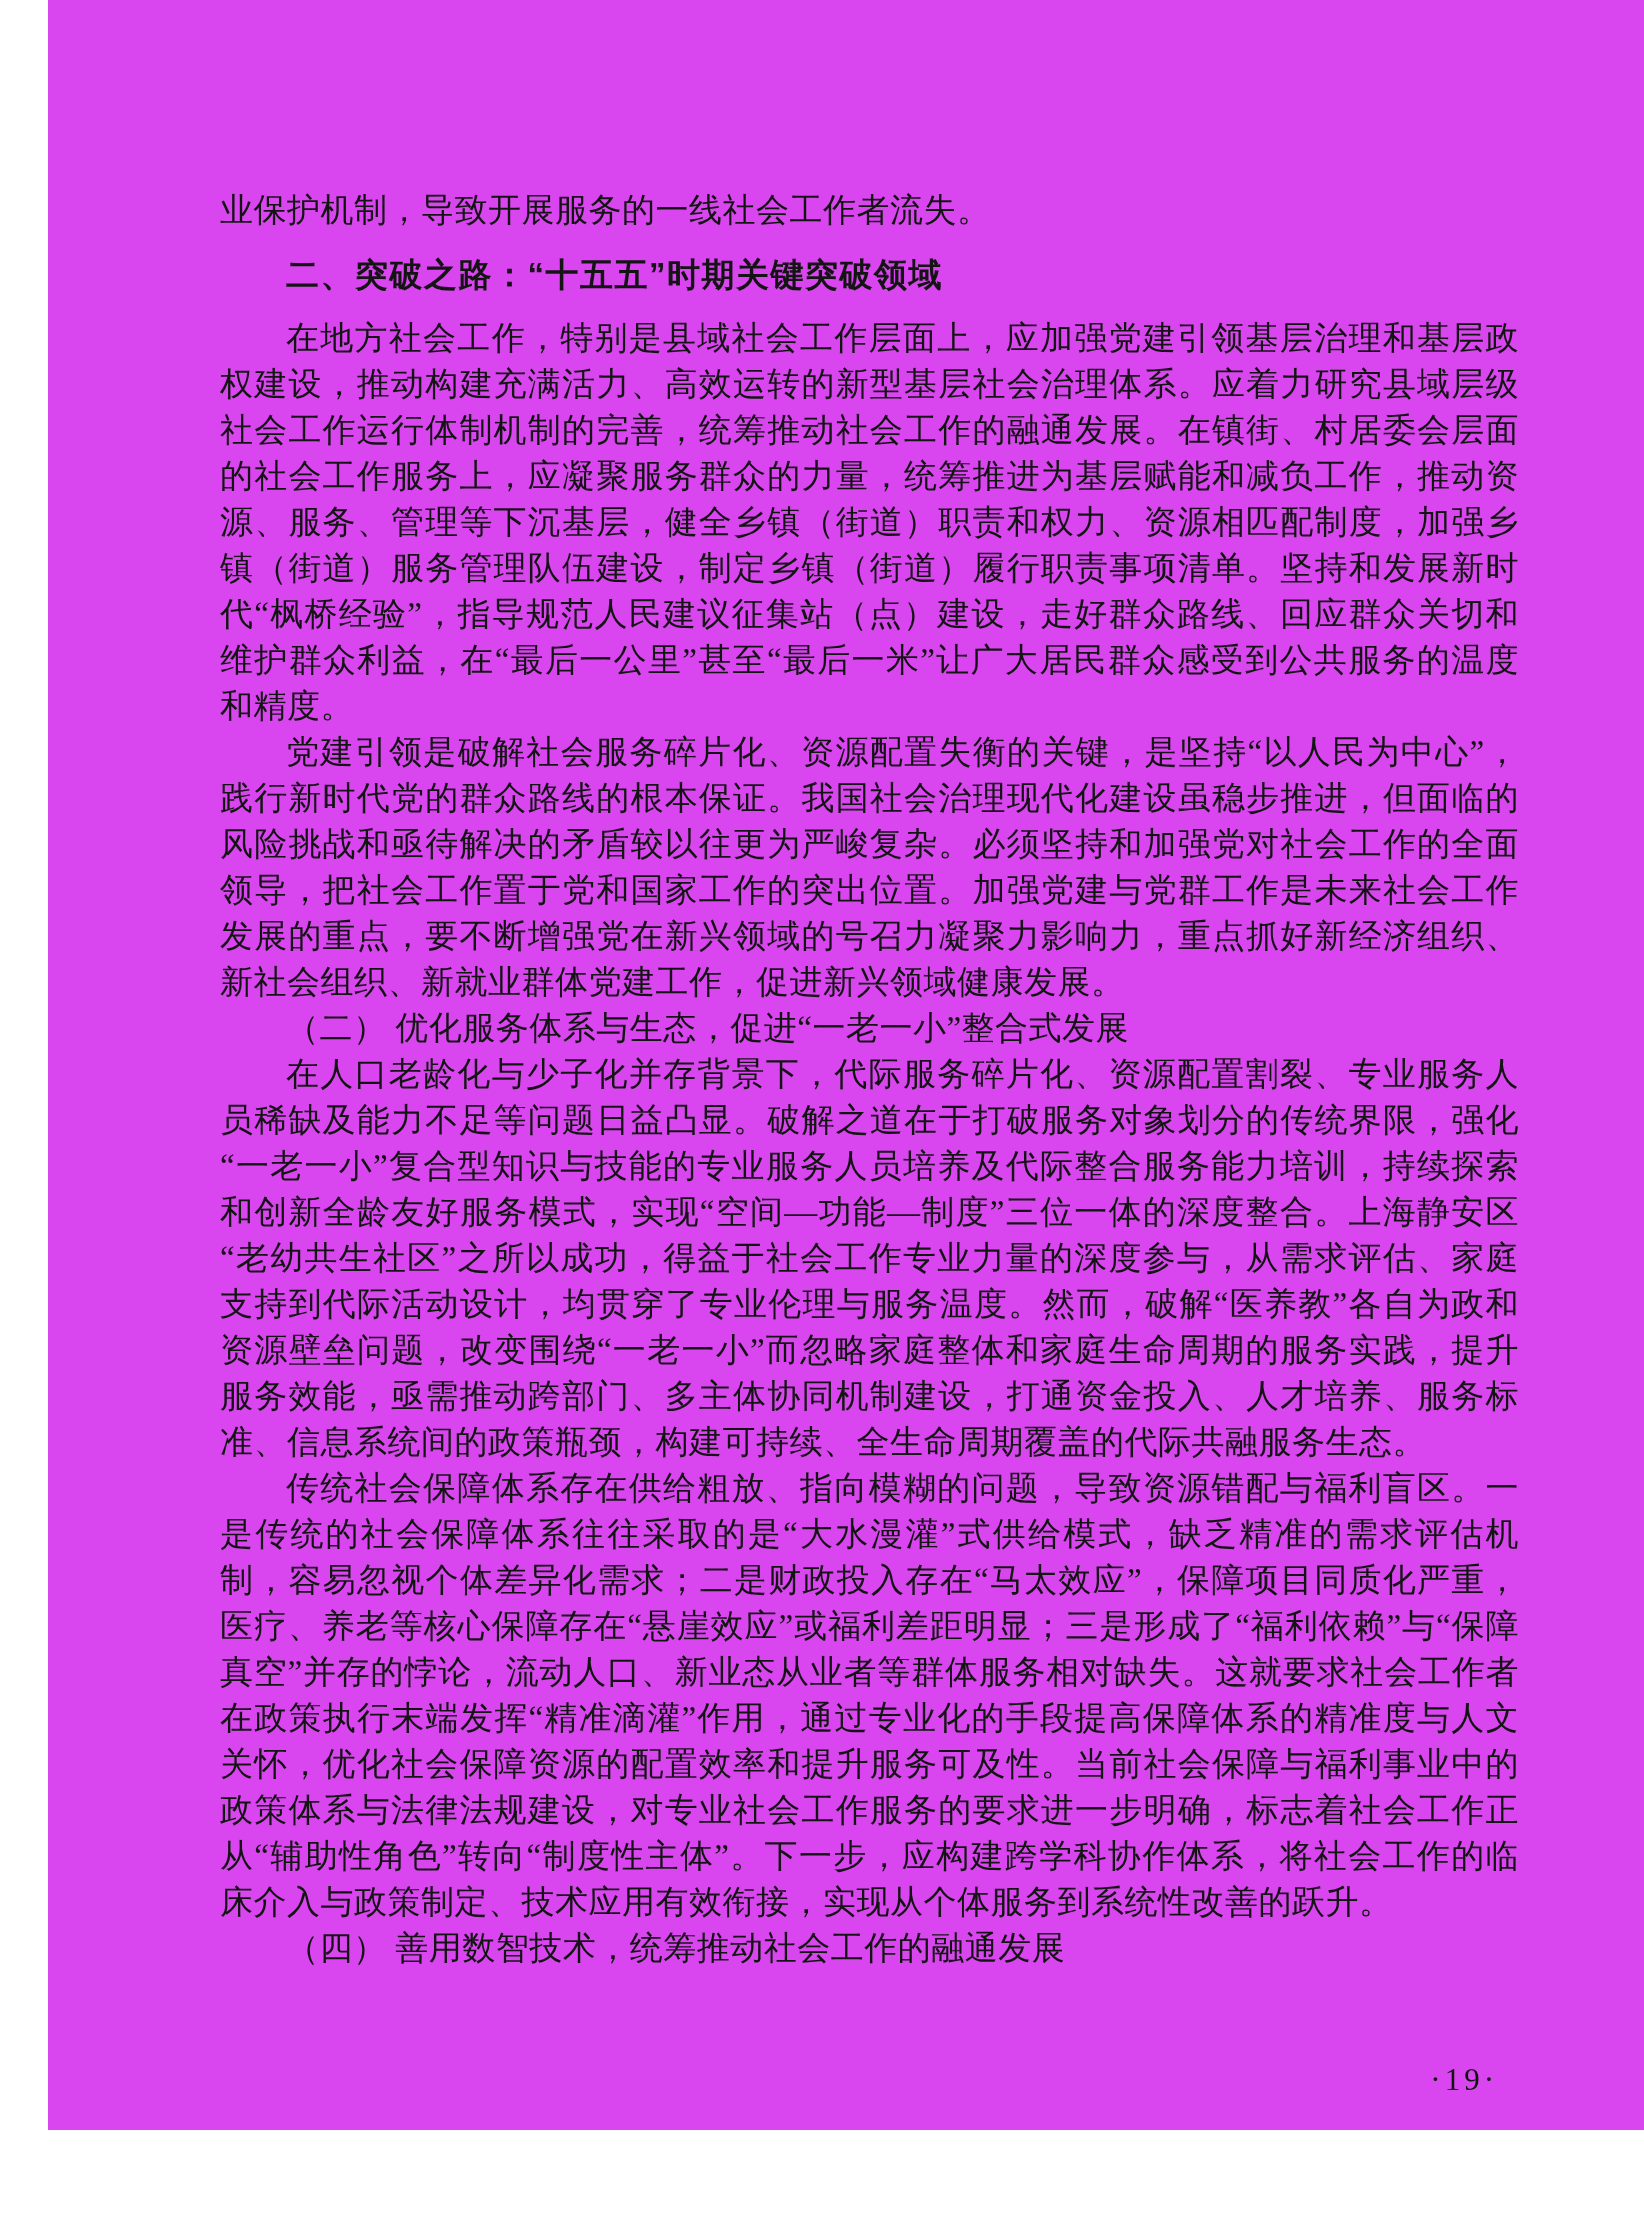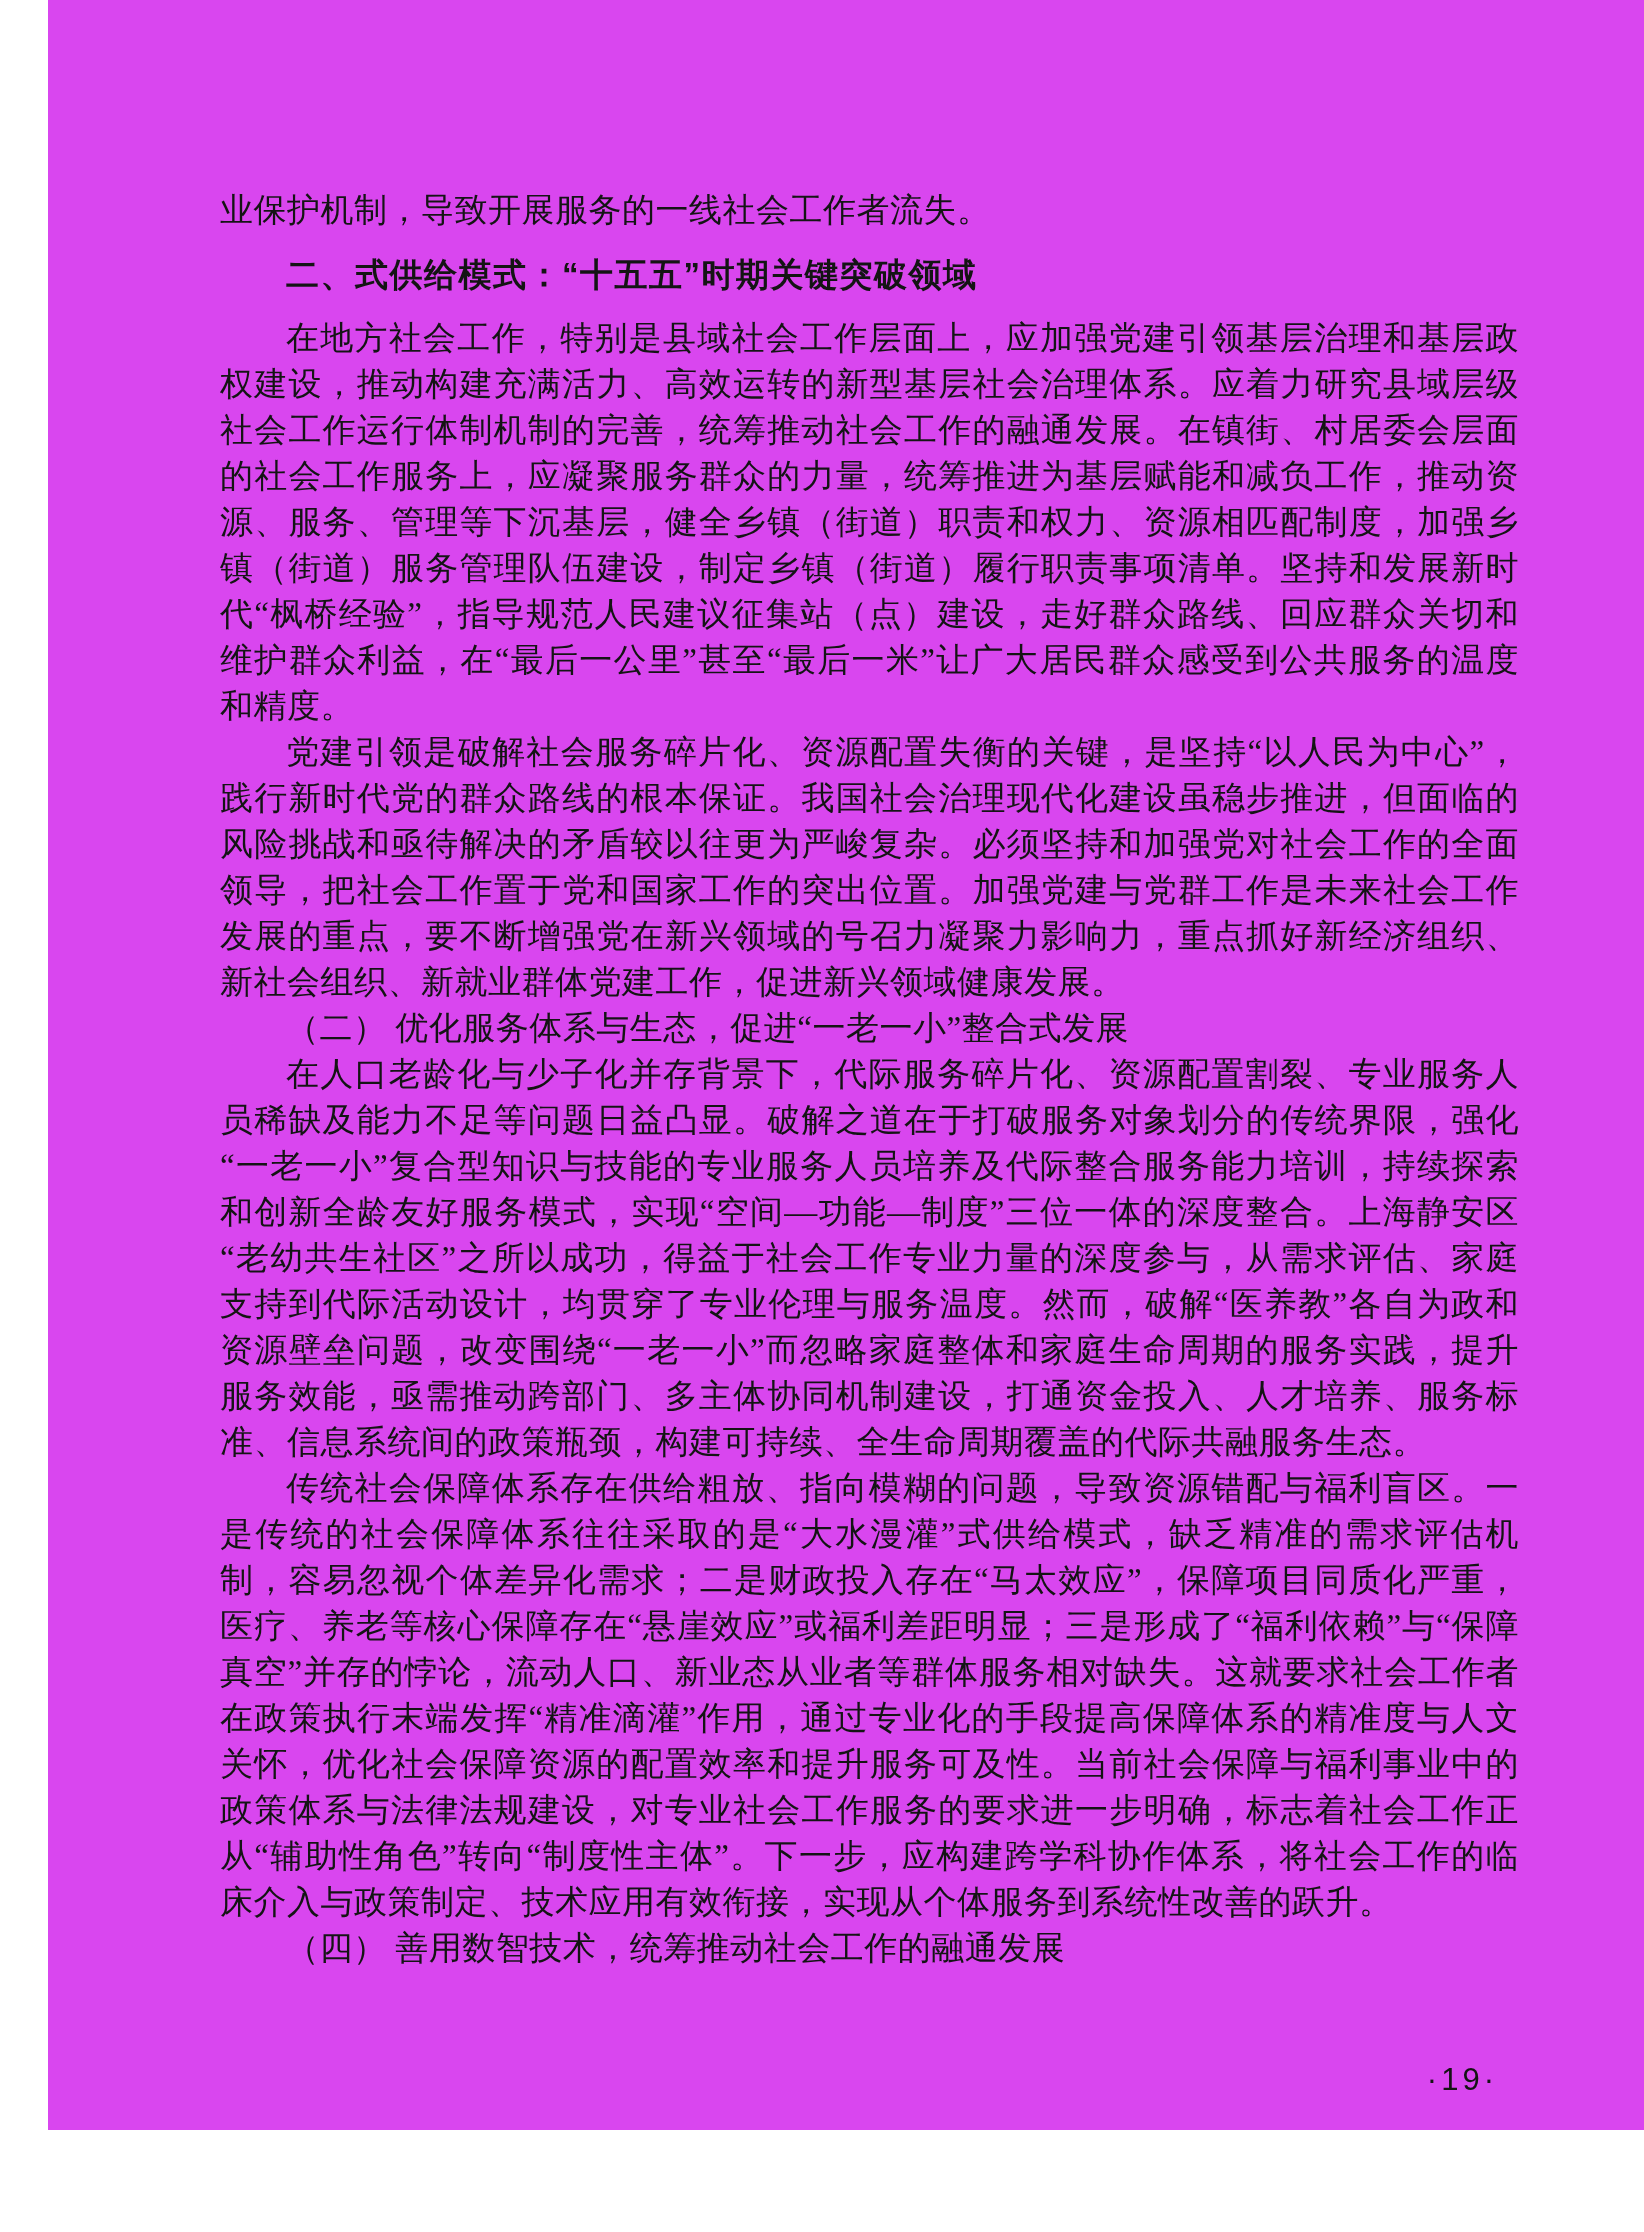--- a/index.html
+++ b/index.html
@@ -41,30 +41,30 @@
     margin-top: 19px;
     margin-bottom: 17px;
   }
   .page-number {
     position: absolute;
     right: 195px;
     top: 2062px;
     font-size: 31px;
     letter-spacing: 4px;
     color: #141414;
-    font-family: Liberation Sans, sans-serif;
+    font-family: Liberation Serif, serif;
   }
 </style>
 </head>
 <body>
 
 <div class="page">
   <div class="content">
     <p class="continuation">业保护机制，导致开展服务的一线社会工作者流失。</p>
-    <p class="section-heading">二、式供给模式：“十五五”时期关键突破领域</p>
+    <p class="section-heading">二、突破之路：“十五五”时期关键突破领域</p>
     <p>在地方社会工作，特别是县域社会工作层面上，应加强党建引领基层治理和基层政权建设，推动构建充满活力、高效运转的新型基层社会治理体系。应着力研究县域层级社会工作运行体制机制的完善，统筹推动社会工作的融通发展。在镇街、村居委会层面的社会工作服务上，应凝聚服务群众的力量，统筹推进为基层赋能和减负工作，推动资源、服务、管理等下沉基层，健全乡镇（街道）职责和权力、资源相匹配制度，加强乡镇（街道）服务管理队伍建设，制定乡镇（街道）履行职责事项清单。坚持和发展新时代“枫桥经验”，指导规范人民建议征集站（点）建设，走好群众路线、回应群众关切和维护群众利益，在“最后一公里”甚至“最后一米”让广大居民群众感受到公共服务的温度和精度。</p>
     <p>党建引领是破解社会服务碎片化、资源配置失衡的关键，是坚持“以人民为中心”，践行新时代党的群众路线的根本保证。我国社会治理现代化建设虽稳步推进，但面临的风险挑战和亟待解决的矛盾较以往更为严峻复杂。必须坚持和加强党对社会工作的全面领导，把社会工作置于党和国家工作的突出位置。加强党建与党群工作是未来社会工作发展的重点，要不断增强党在新兴领域的号召力凝聚力影响力，重点抓好新经济组织、新社会组织、新就业群体党建工作，促进新兴领域健康发展。</p>
     <p class="subsection-heading">（二） 优化服务体系与生态，促进“一老一小”整合式发展</p>
     <p>在人口老龄化与少子化并存背景下，代际服务碎片化、资源配置割裂、专业服务人员稀缺及能力不足等问题日益凸显。破解之道在于打破服务对象划分的传统界限，强化“一老一小”复合型知识与技能的专业服务人员培养及代际整合服务能力培训，持续探索和创新全龄友好服务模式，实现“空间—功能—制度”三位一体的深度整合。上海静安区“老幼共生社区”之所以成功，得益于社会工作专业力量的深度参与，从需求评估、家庭支持到代际活动设计，均贯穿了专业伦理与服务温度。然而，破解“医养教”各自为政和资源壁垒问题，改变围绕“一老一小”而忽略家庭整体和家庭生命周期的服务实践，提升服务效能，亟需推动跨部门、多主体协同机制建设，打通资金投入、人才培养、服务标准、信息系统间的政策瓶颈，构建可持续、全生命周期覆盖的代际共融服务生态。</p>
     <p>传统社会保障体系存在供给粗放、指向模糊的问题，导致资源错配与福利盲区。一是传统的社会保障体系往往采取的是“大水漫灌”式供给模式，缺乏精准的需求评估机制，容易忽视个体差异化需求；二是财政投入存在“马太效应”，保障项目同质化严重，医疗、养老等核心保障存在“悬崖效应”或福利差距明显；三是形成了“福利依赖”与“保障真空”并存的悖论，流动人口、新业态从业者等群体服务相对缺失。这就要求社会工作者在政策执行末端发挥“精准滴灌”作用，通过专业化的手段提高保障体系的精准度与人文关怀，优化社会保障资源的配置效率和提升服务可及性。当前社会保障与福利事业中的政策体系与法律法规建设，对专业社会工作服务的要求进一步明确，标志着社会工作正从“辅助性角色”转向“制度性主体”。下一步，应构建跨学科协作体系，将社会工作的临床介入与政策制定、技术应用有效衔接，实现从个体服务到系统性改善的跃升。</p>
     <p class="subsection-heading">（四） 善用数智技术，统筹推动社会工作的融通发展</p>
   </div>
   <div class="page-number">·19·</div>
 </div>
 

